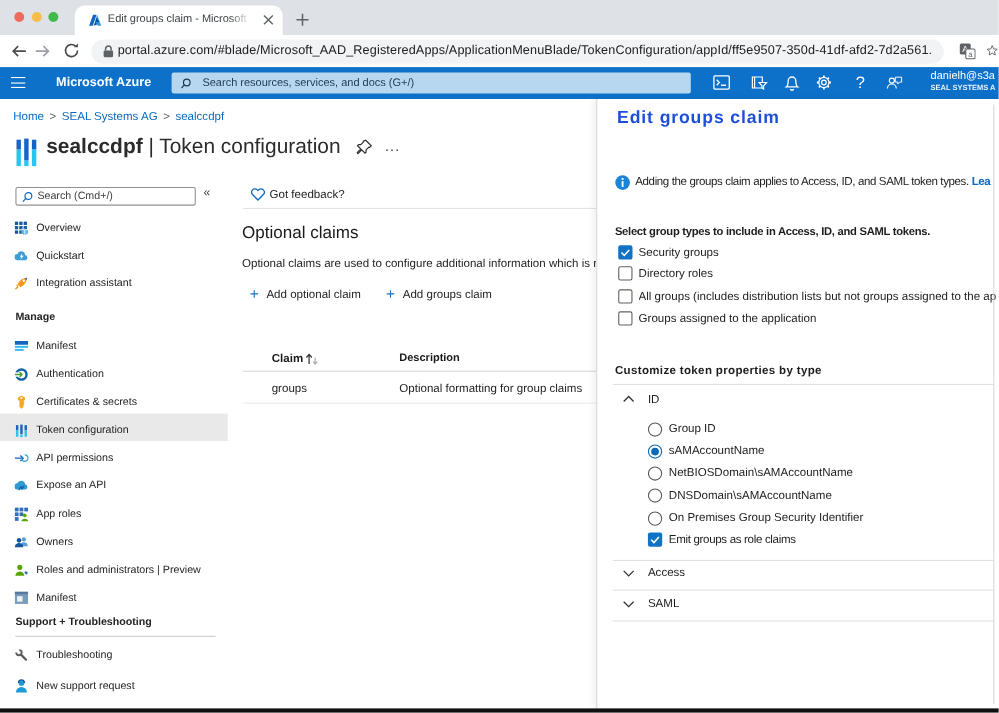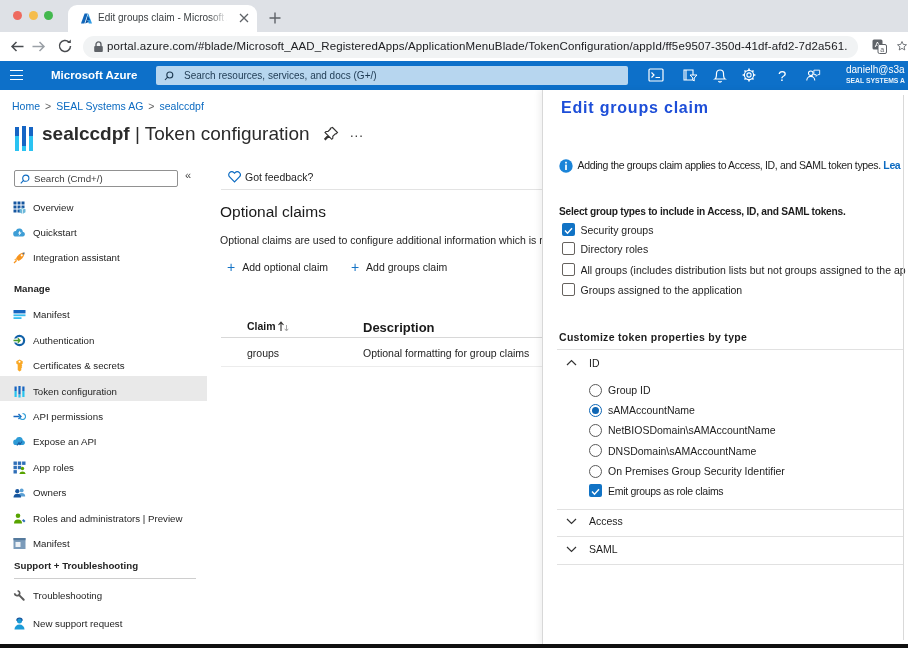--- a/index.html
+++ b/index.html
@@ -332,21 +332,21 @@
     <div class="abs" style="left:220px;top:234px;width:322px;font-size:10.5px;color:#242424;white-space:nowrap;overflow:hidden;">Optional claims are used to configure additional information which is re</div>
     <div class="abs" style="left:227px;top:258.5px;font-size:10.5px;color:#242424;">
       <span style="color:#1574c6;font-size:14px;vertical-align:-1px;">+</span><span style="padding-left:7px;">Add optional claim</span>
       <span style="color:#1574c6;font-size:14px;vertical-align:-1px;padding-left:20px;">+</span><span style="padding-left:7px;">Add groups claim</span>
     </div>
     <div class="abs" style="left:247px;top:320px;font-size:10.5px;font-weight:bold;color:#1a1a1a;">Claim</div>
     <svg class="abs" style="left:277px;top:321px" width="14" height="11" viewBox="0 0 14 11">
       <path d="M4 10 V1.5 M1.5 4 L4 1.2 L6.5 4" stroke="#323130" stroke-width="1.1" fill="none"></path>
       <path d="M9.5 4 V10 M7.8 7.8 L9.5 10 L11.2 7.8" stroke="#a6a6a6" stroke-width="1" fill="none"></path>
     </svg>
-    <div class="abs" style="left:363px;top:320px;font-size:13px;font-weight:bold;color:#1a1a1a;">Description</div>
+    <div class="abs" style="left:363px;top:320px;font-size:10px;font-weight:bold;color:#1a1a1a;">Description</div>
     <div class="hline" style="left:221px;top:337px;width:321px;background:#d8d8d8;"></div>
     <div class="abs" style="left:247px;top:347px;font-size:10.5px;color:#242424;">groups</div>
     <div class="abs" style="left:363px;top:347px;width:179px;font-size:10.5px;color:#242424;white-space:nowrap;overflow:hidden;">Optional formatting for group claims</div>
     <div class="hline" style="left:221px;top:366px;width:321px;background:#ececec;"></div>
   </div>
 
   <div id="panel">
     <div class="abs" style="left:18px;top:9px;font-size:16px;font-weight:bold;color:#1d4ed8;letter-spacing:0.8px;">Edit groups claim</div>
     <svg class="abs" style="left:16px;top:68.5px" width="14" height="14" viewBox="0 0 13 13">
       <circle cx="6.5" cy="6.5" r="6.2" fill="#1b84d8"></circle>

